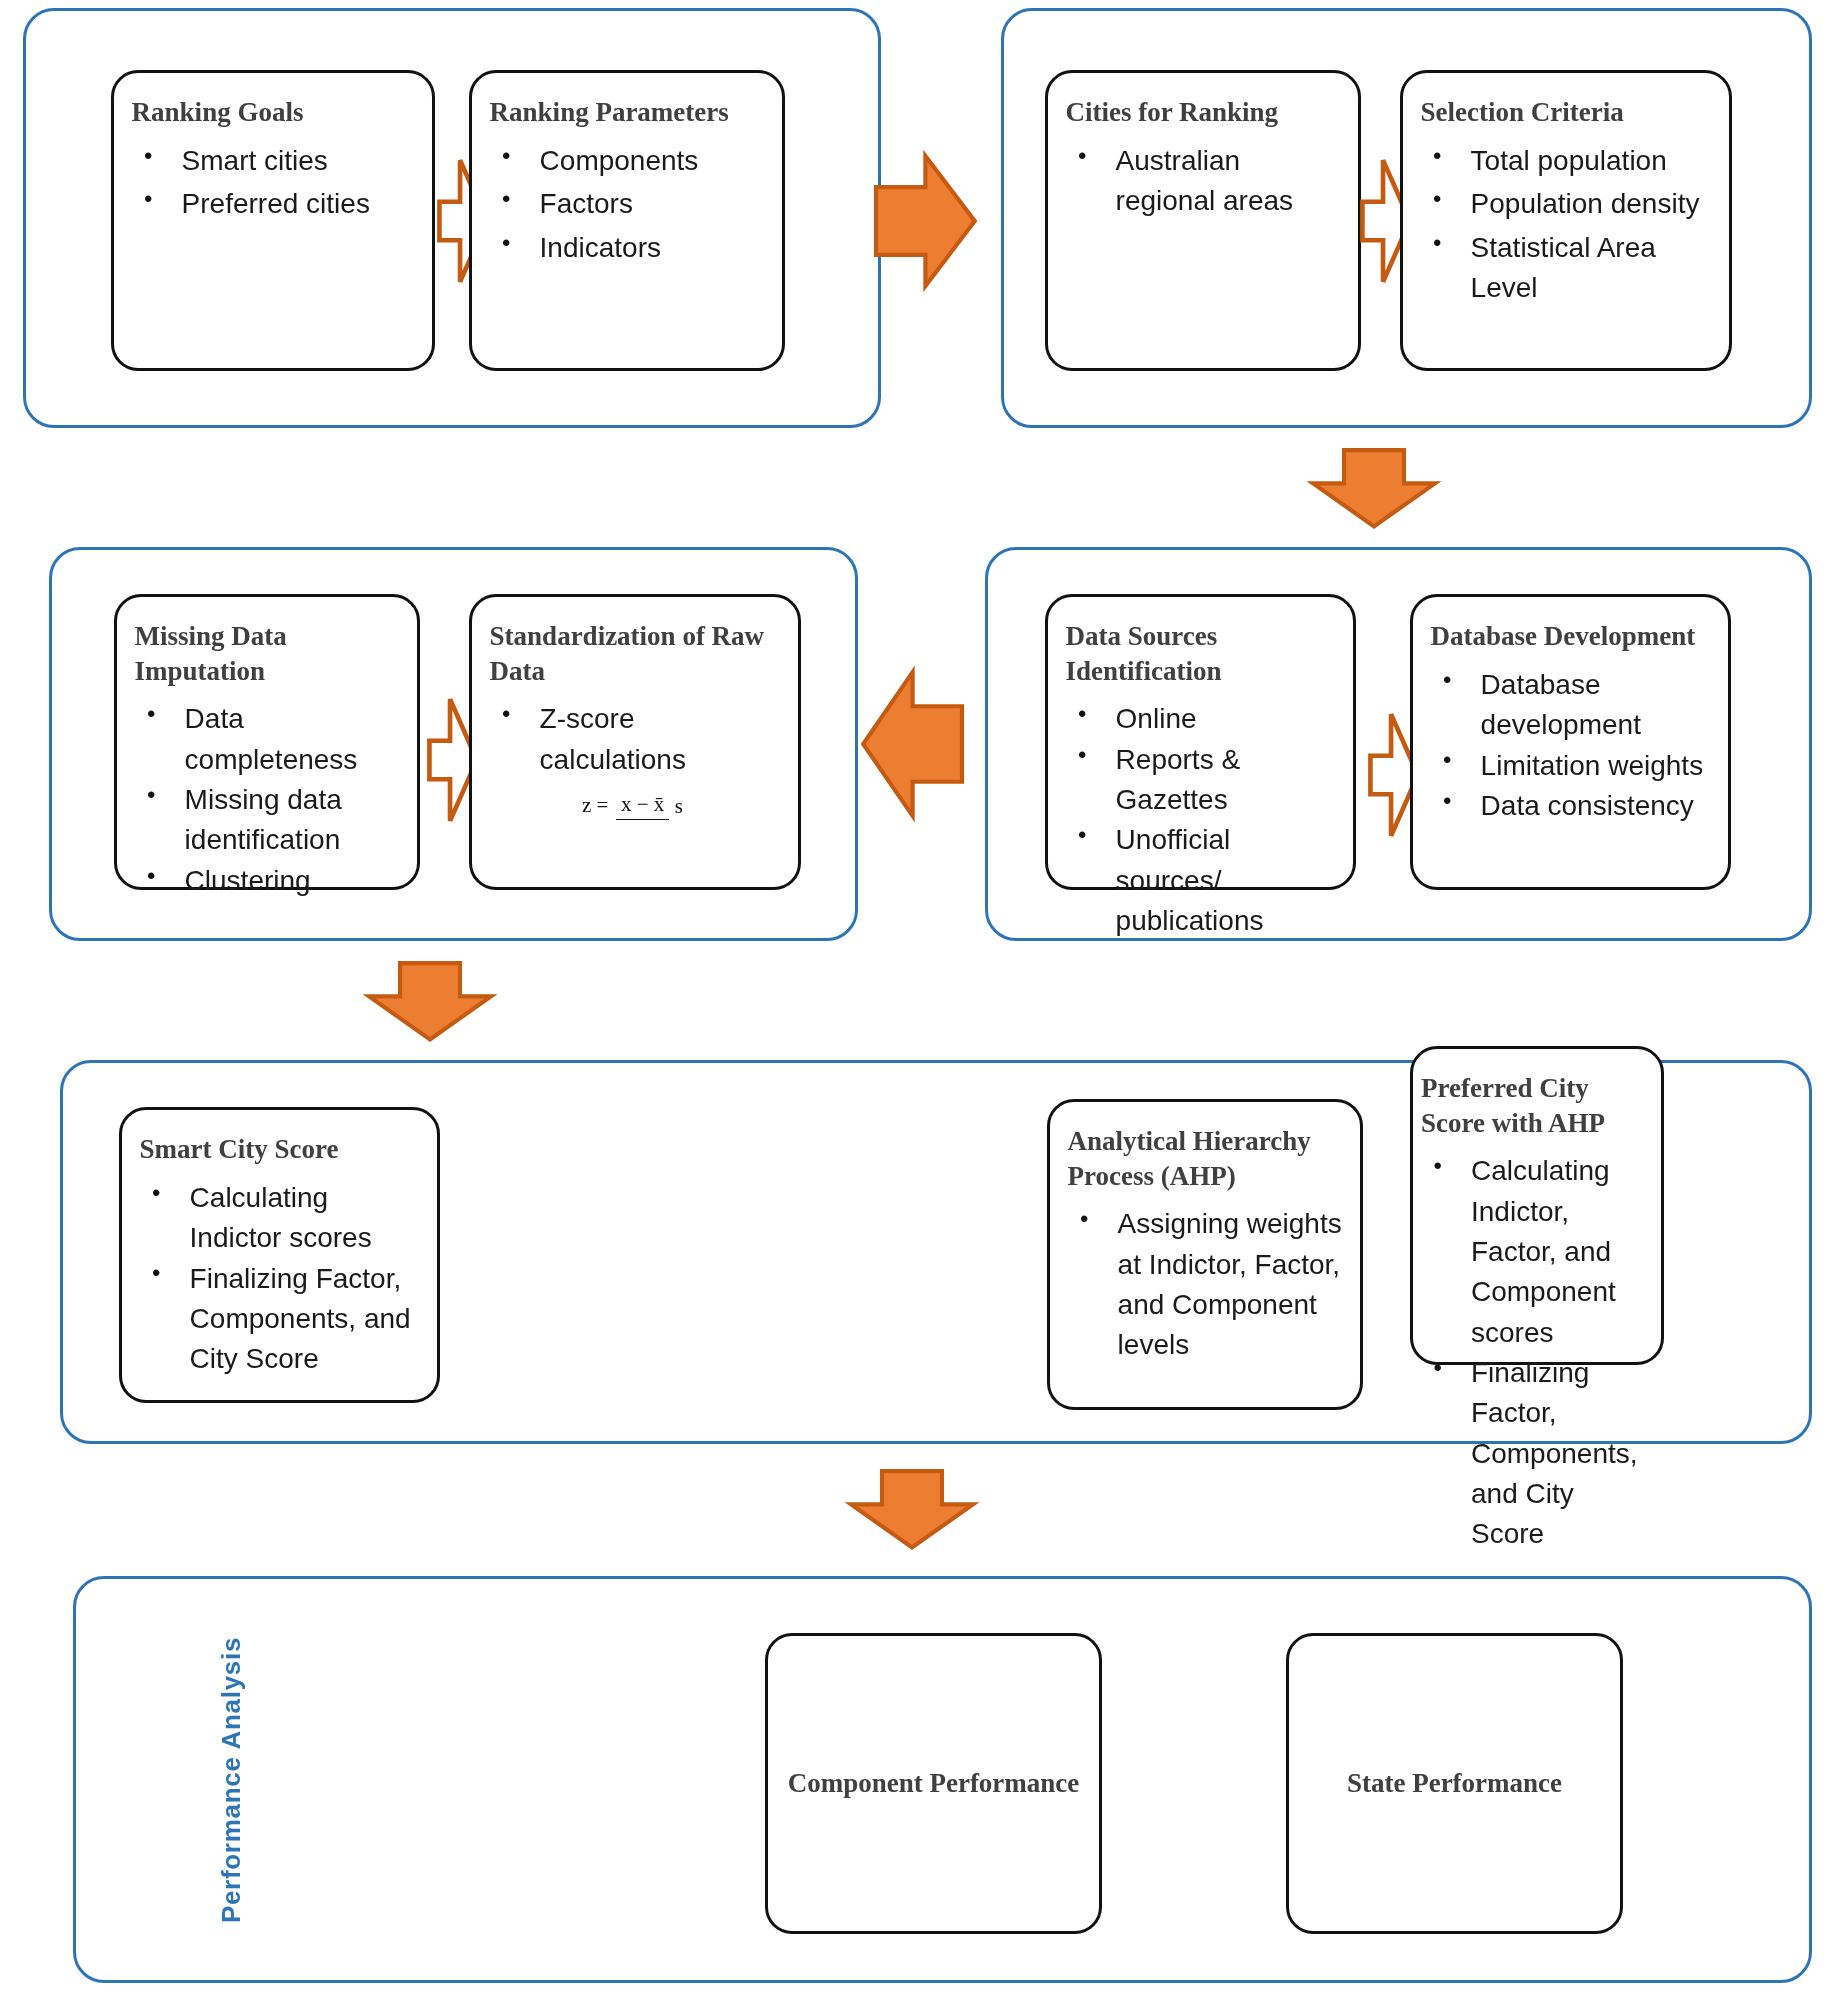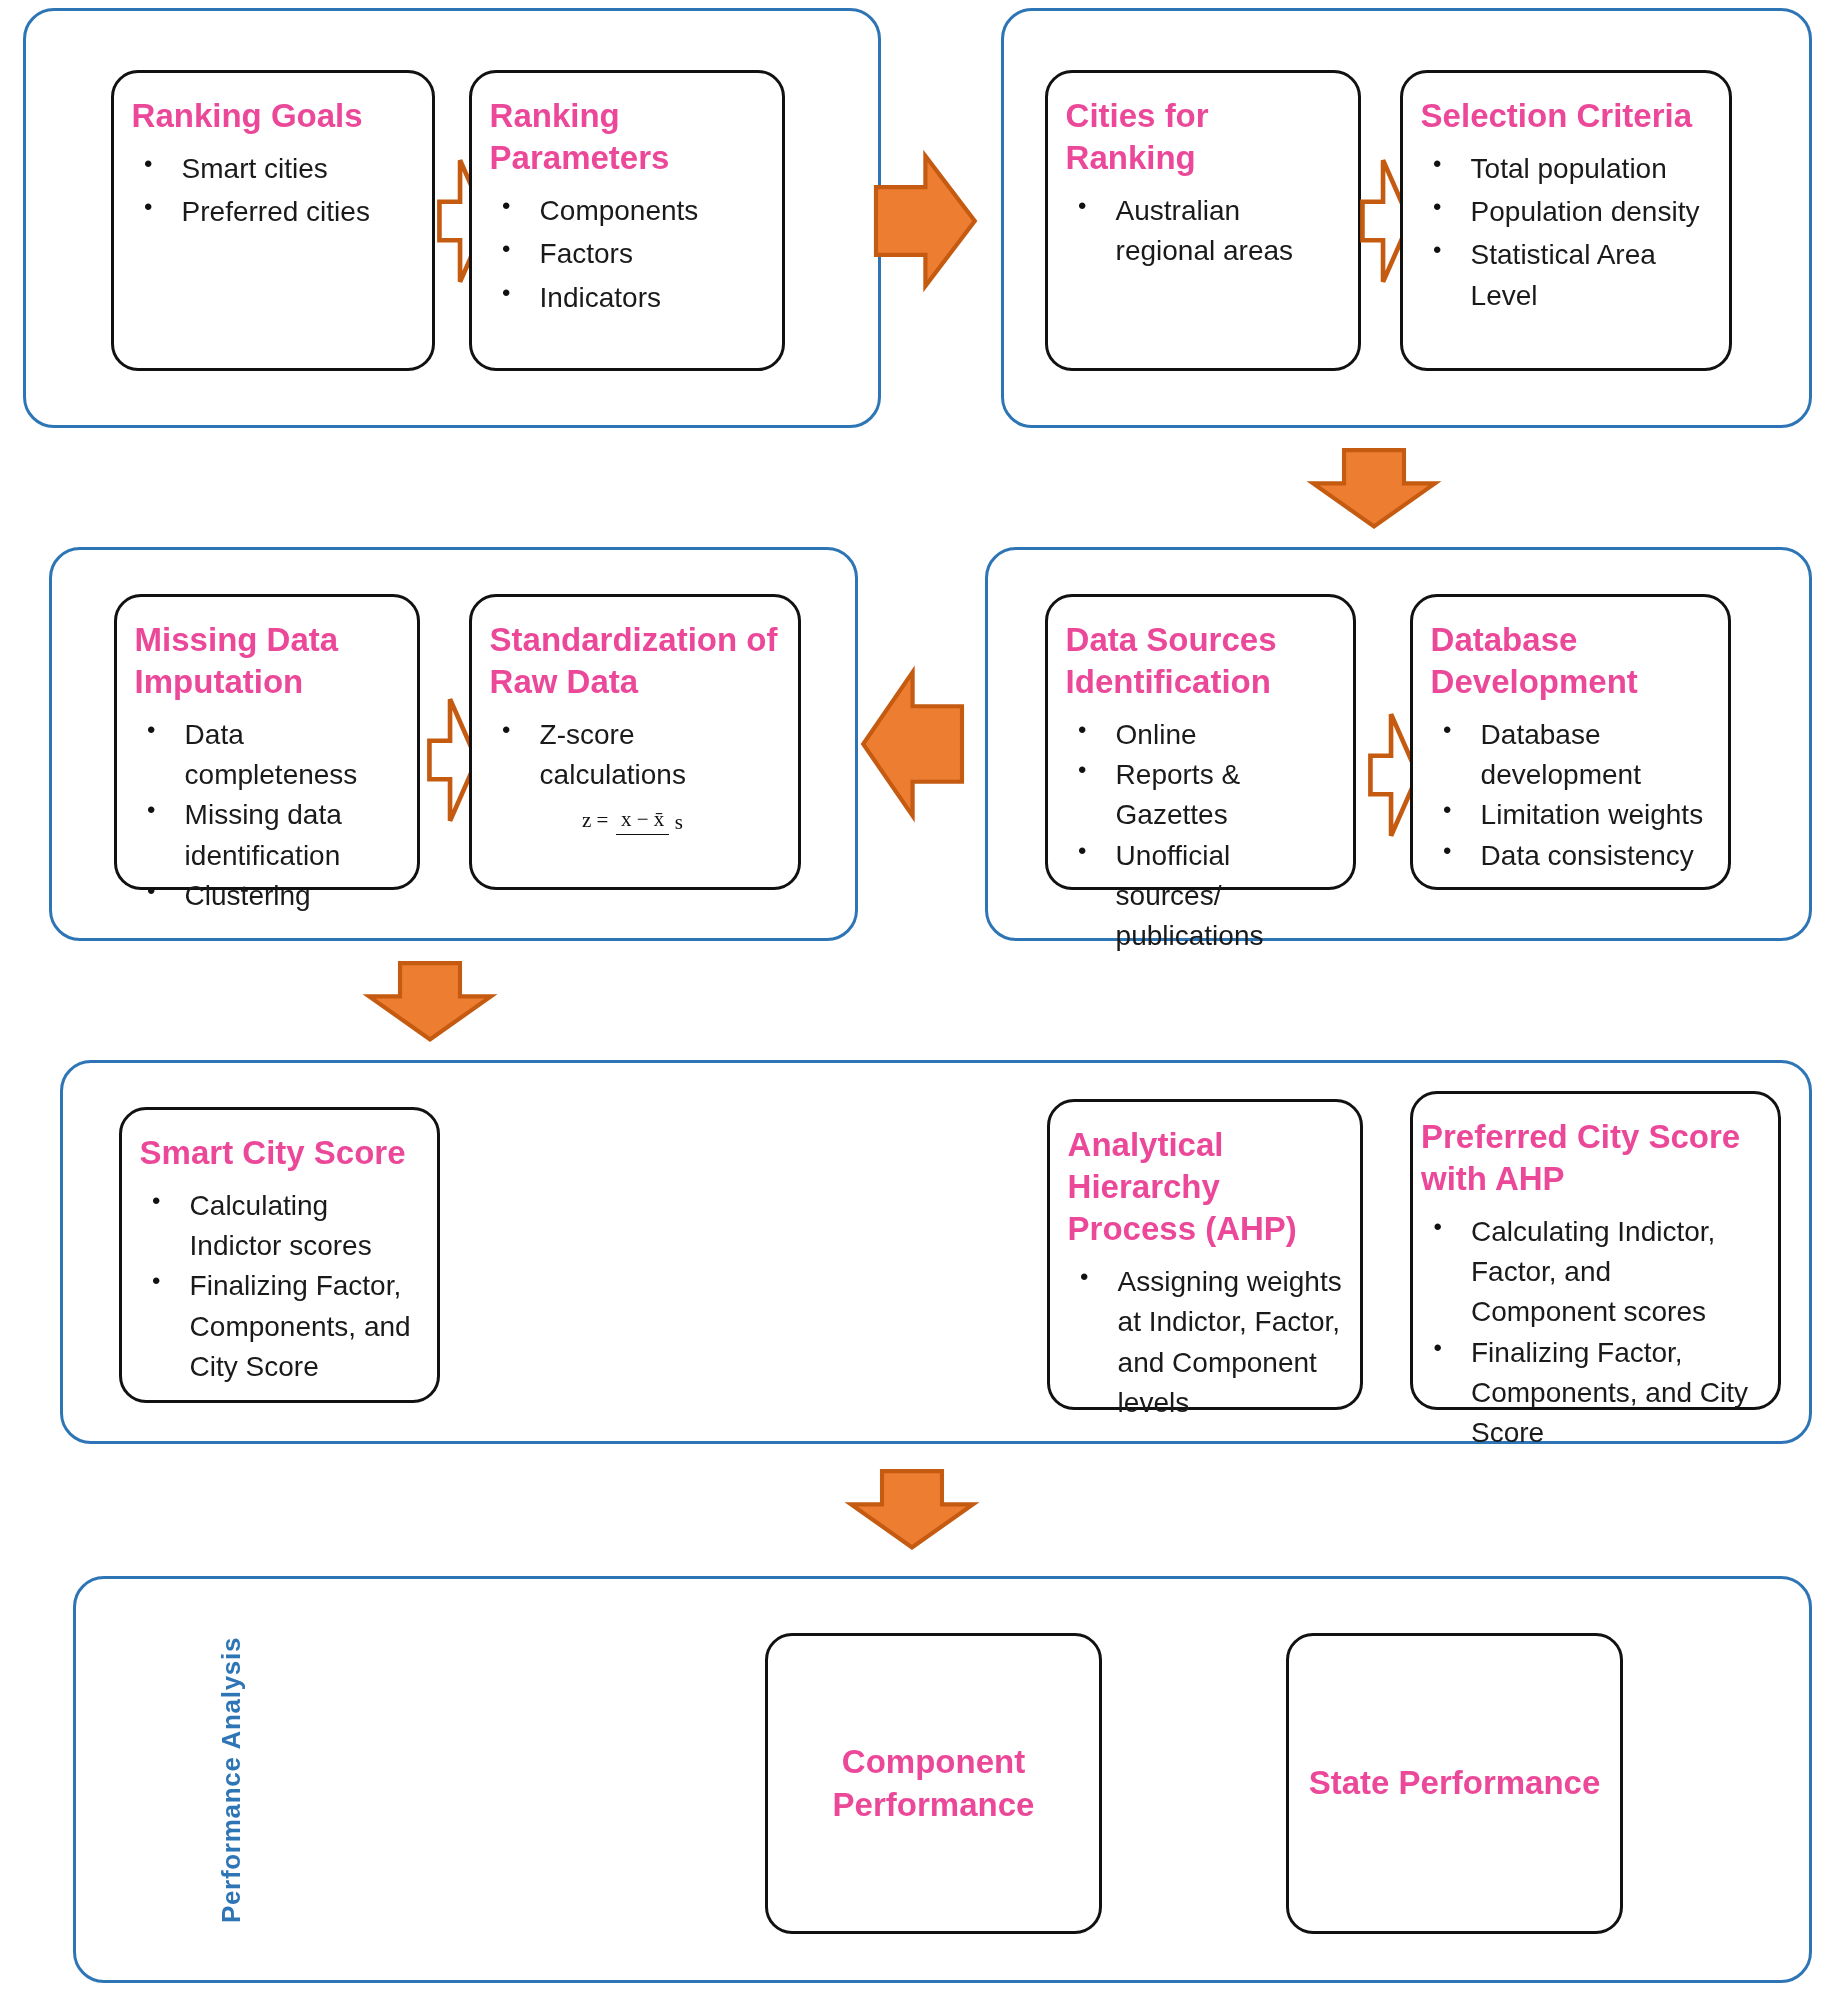--- a/index.html
+++ b/index.html
@@ -40,24 +40,25 @@
   .card{
     position:absolute;
     border:3.6px solid #111111;
     border-radius:27px;
     box-sizing:border-box;
     background:#ffffff;
     padding:22px 17.6px;
   }
   .card-title{
     font-weight:bold;
-    font-size:33px;
+    font-size:27px;
     line-height:1.28;
-    color:#ec4899;
+    color:#404040;
     margin:0 0 9.3px 0;
+    font-family:Liberation Serif, serif;
   }
   .bullets{
     list-style:none;
     margin:11.4px 0 0 0;
     padding:0;
   }
   .bullets li{
     position:relative;
     padding-left:50px;
     font-size:28px;
@@ -257,21 +258,21 @@
     </ul>
   </div>
 
   <div class="card" style="left:1047px; top:1099px; width:316px; height:311px;">
     <div class="card-title">Analytical Hierarchy Process (AHP)</div>
     <ul class="bullets tight">
       <li>Assigning weights at Indictor, Factor, and Component levels</li>
     </ul>
   </div>
 
-  <div class="card" style="left:1410px; top:1091px; width:371px; height:319px;padding-left:8px;">
+  <div class="card" style="left:1410px; top:1046px; width:254px; height:319px;padding-left:8px;">
     <div class="card-title">Preferred City Score with AHP</div>
     <ul class="bullets tight">
       <li>Calculating Indictor, Factor, and Component  scores</li>
       <li>Finalizing Factor, Components,  and City Score</li>
     </ul>
   </div>
 
   <div class="arrow" style="left:850px; top:1467px; width:124px; height:83px;">
     <svg viewBox="0 0 240 160" preserveAspectRatio="none">
       <polygon points="62,8 178,8 178,72 238,72 120,155 2,72 62,72" fill="#ED7D31" stroke="#C55A11" stroke-width="8"></polygon>

